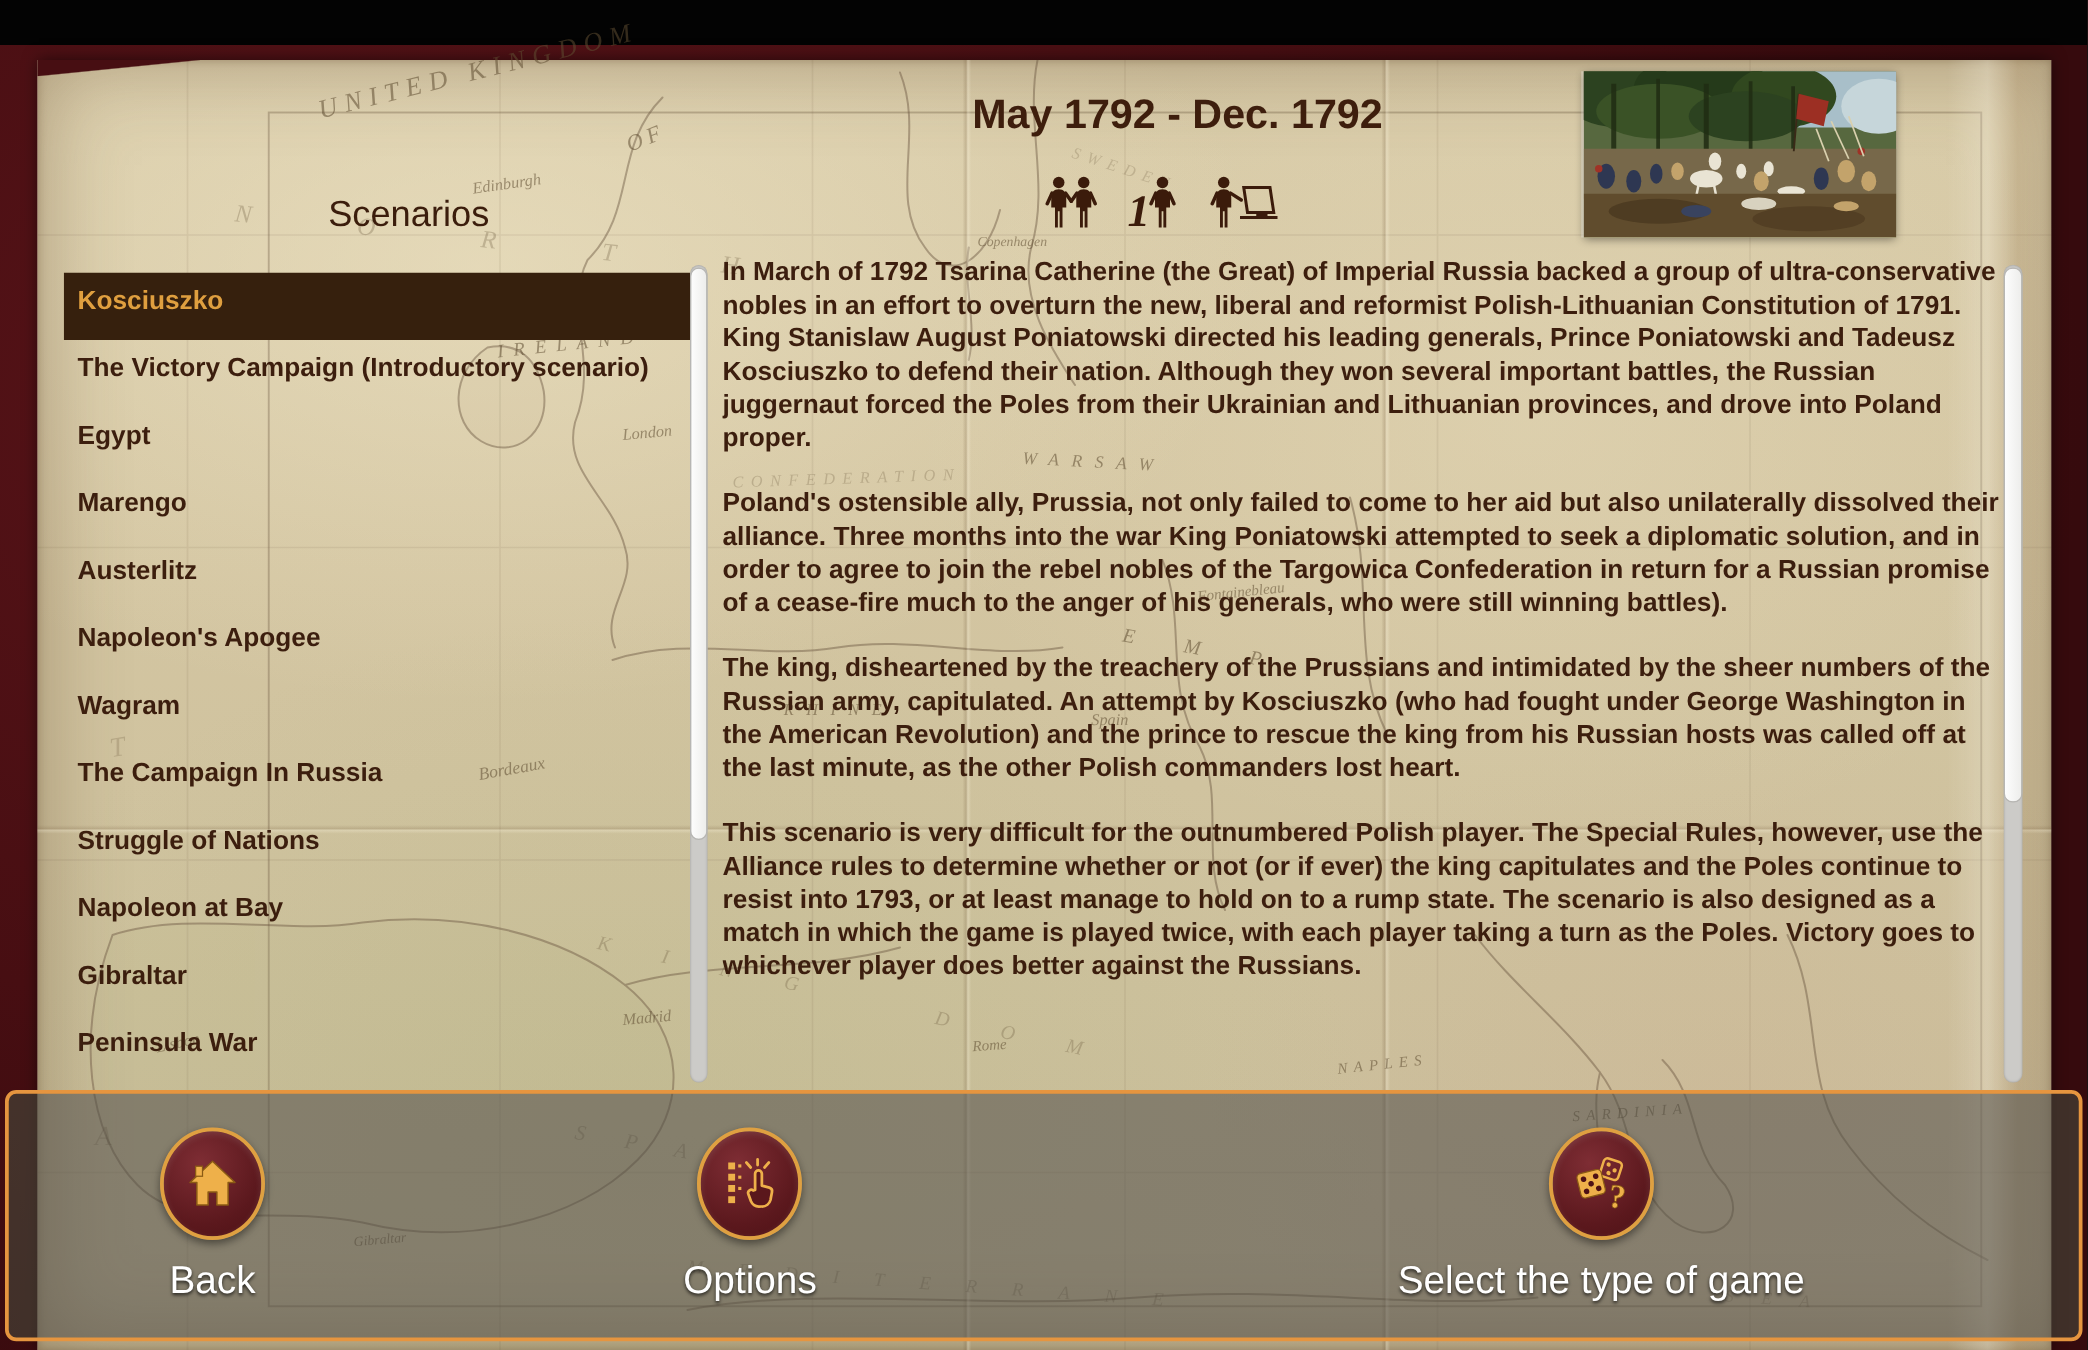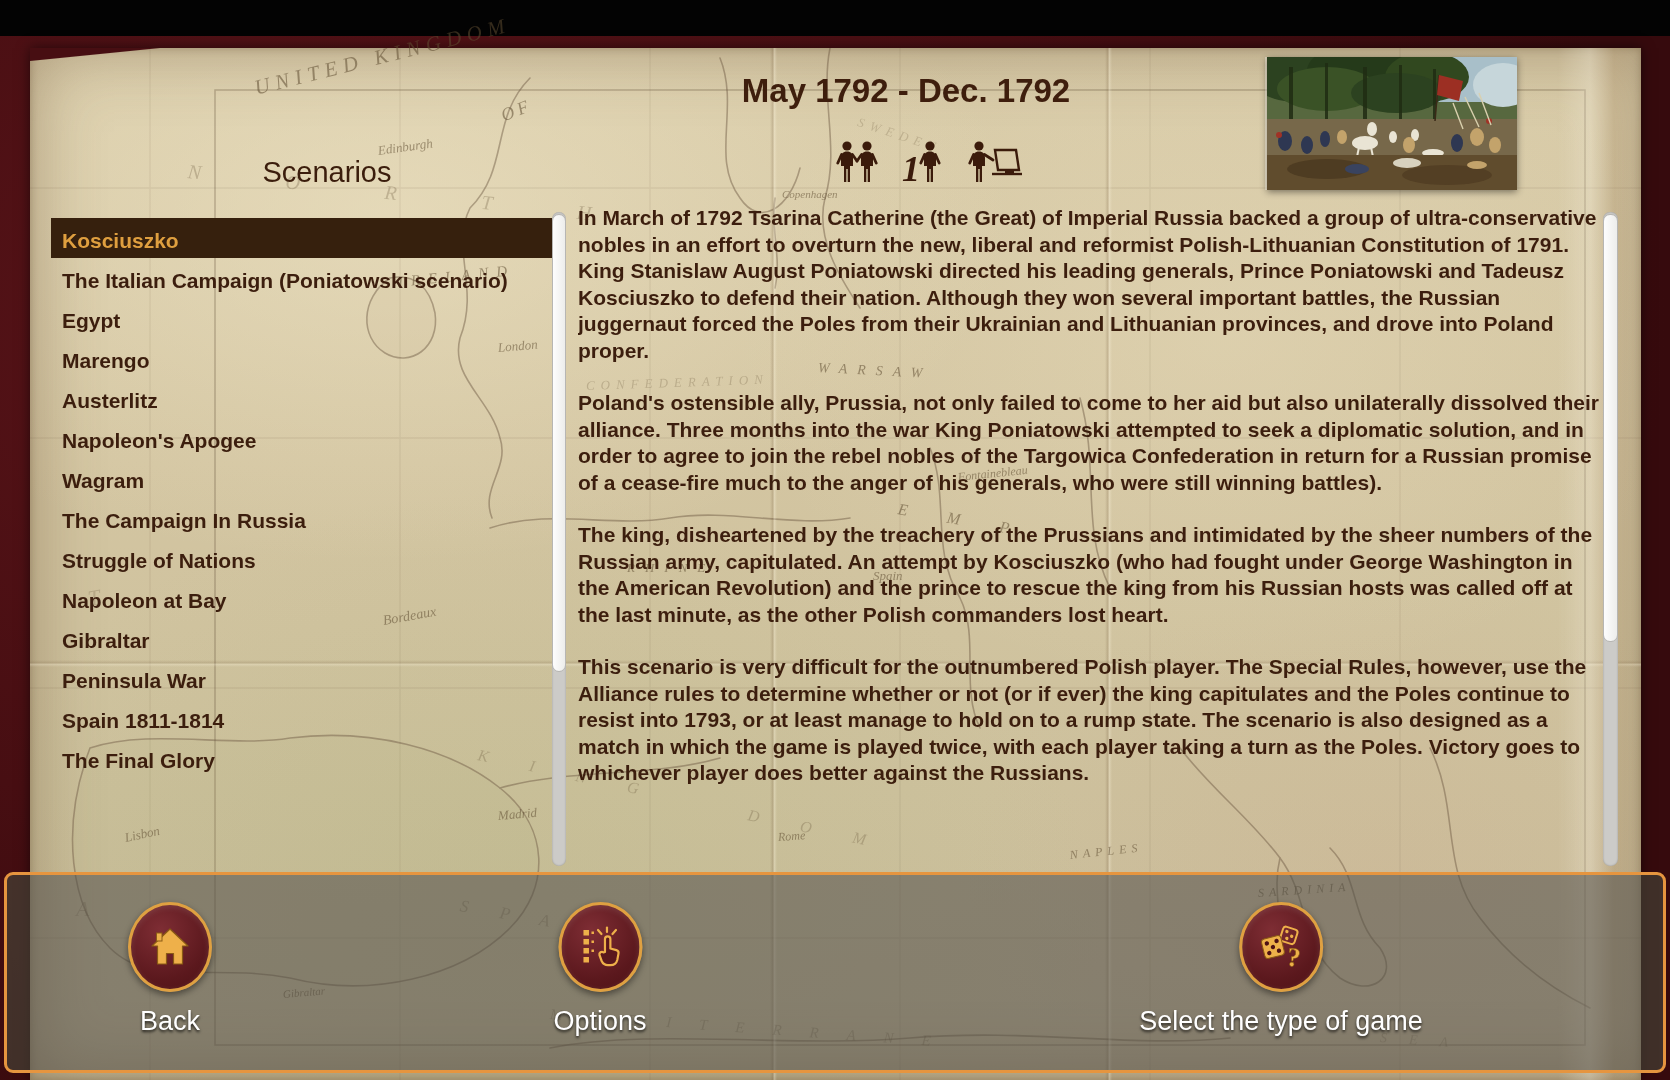--- a/index.html
+++ b/index.html
@@ -21,31 +21,31 @@
   .crease-v{position:absolute;top:0;bottom:0;width:7px;
     background:linear-gradient(90deg,transparent,rgba(110,85,55,.22) 40%,rgba(255,248,228,.3) 62%,transparent);}
   .crease-h{position:absolute;left:0;right:0;height:7px;
     background:linear-gradient(180deg,transparent,rgba(110,85,55,.18) 40%,rgba(255,248,228,.26) 62%,transparent);}
   .fold-right{position:absolute;top:0;bottom:0;left:1528px;width:80px;
     background:linear-gradient(90deg,transparent,rgba(255,250,235,.28) 40%,rgba(175,145,105,.22) 70%,transparent);}
   .map-svg{position:absolute;left:0;top:0;}
   .maplbl{position:absolute;color:rgba(95,76,50,.55);font-family:"Liberation Serif",serif;
     font-style:italic;white-space:pre;transform-origin:left center;pointer-events:none;}
   
-  .period-title{position:absolute;left:606px;top:72px;width:600px;text-align:center;
+  .period-title{position:absolute;left:642px;top:72px;width:600px;text-align:center;
     font-size:33px;font-weight:bold;color:#3e1e0d;}
   .mode-icons{position:absolute;left:836px;top:140px;display:flex;align-items:flex-end;gap:24px;}
   .mode-icons svg{display:block;}
   .painting{position:absolute;left:1267px;top:57px;width:250px;height:133px;
     box-shadow:-2px 0 0 rgba(255,255,255,.3), 0 2px 7px rgba(0,0,0,.45);}
   
   .scenarios-title{position:absolute;left:127px;top:156px;width:400px;text-align:center;
     font-size:29px;font-weight:normal;color:#3b1d0c;}
   .scenario-list{position:absolute;left:51px;top:218px;width:501px;height:639px;overflow:hidden;}
-  .scn{height:40px;line-height:45.5px;padding-left:11px;font-size:21px;font-weight:bold;
+  .scn{height:54px;line-height:45.5px;padding-left:11px;font-size:21px;font-weight:bold;
     color:#3c1e0e;white-space:nowrap;cursor:pointer;}
   .scn.sel{background:#36200d;color:#df9f3f;}
   
   .scrollbar{position:absolute;border-radius:7px;background:#cccbc8;
     box-shadow:inset 0 0 2px rgba(0,0,0,.28);}
   .sb-left{left:552px;top:212px;width:14px;height:654px;}
   .sb-right{left:1603px;top:212px;width:15px;height:654px;}
   .thumb{position:absolute;left:0;width:100%;border-radius:7px;box-sizing:border-box;
     background:linear-gradient(90deg,#fdfdfd,#ededeb);border:1px solid #b7b6b3;}
   .sb-left .thumb{top:2px;height:458px;}
@@ -57,21 +57,21 @@
   
   .bottom-bar{position:absolute;left:4px;top:872px;width:1662px;height:201px;box-sizing:border-box;
     background:rgba(84,76,62,.55);border:3px solid #e6953f;border-radius:9px;
     backdrop-filter:saturate(.6);}
   .bar-button{position:absolute;top:0;transform:translateX(-50%);text-align:center;cursor:pointer;}
   .icon-circle{position:relative;margin:27px auto 0;width:84px;height:90px;border-radius:50%;
     box-sizing:border-box;border:3px solid #dfa041;
     background:radial-gradient(circle at 38% 30%, #7e2d34, #5b181d 65%, #4d1115);
     box-shadow:0 3px 7px rgba(0,0,0,.45), inset 0 2px 6px rgba(255,255,255,.12);
     display:flex;align-items:center;justify-content:center;}
-  .bar-label{margin-top:14px;color:#ffffff;font-size:27px;white-space:nowrap;
+  .bar-label{margin-top:14px;color:#ffffff;font-size:31px;white-space:nowrap;
     text-shadow:0 2px 3px rgba(0,0,0,.75);}
 </style>
 </head>
 <body>
 
 <div class="screen">
   <div class="top-strip"></div>
 
   <div class="parchment">
     <svg class="map-svg" width="1611" height="1032" viewBox="0 0 1611 1032">
@@ -241,21 +241,21 @@
         <path d="M27 10 L48 10 L51 30 L30 30 Z"></path>
         <path d="M24 34 H54"></path>
       </g>
       <rect x="37" y="31" width="9" height="3.2" fill="#3b1b0b"></rect>
     </svg>
   </div>
 
   <div class="scenarios-title">Scenarios</div>
   <div class="scenario-list" id="scenario-list">
       <div class="scn sel">Kosciuszko</div>
-      <div class="scn">The Italian Campaign (Poniatowski scenario)</div>
+      <div class="scn">The Victory Campaign (Introductory scenario)</div>
       <div class="scn">Egypt</div>
       <div class="scn">Marengo</div>
       <div class="scn">Austerlitz</div>
       <div class="scn">Napoleon's Apogee</div>
       <div class="scn">Wagram</div>
       <div class="scn">The Campaign In Russia</div>
       <div class="scn">Struggle of Nations</div>
       <div class="scn">Napoleon at Bay</div>
       <div class="scn">Gibraltar</div>
       <div class="scn">Peninsula War</div>

